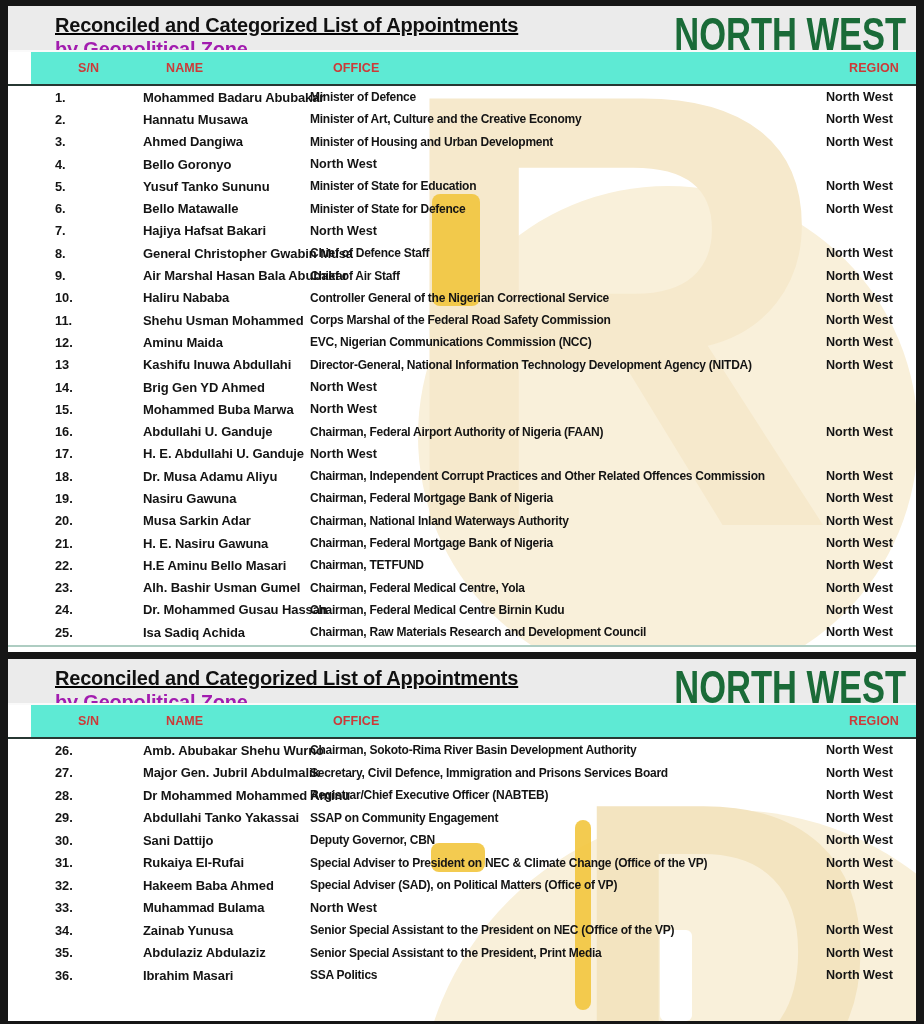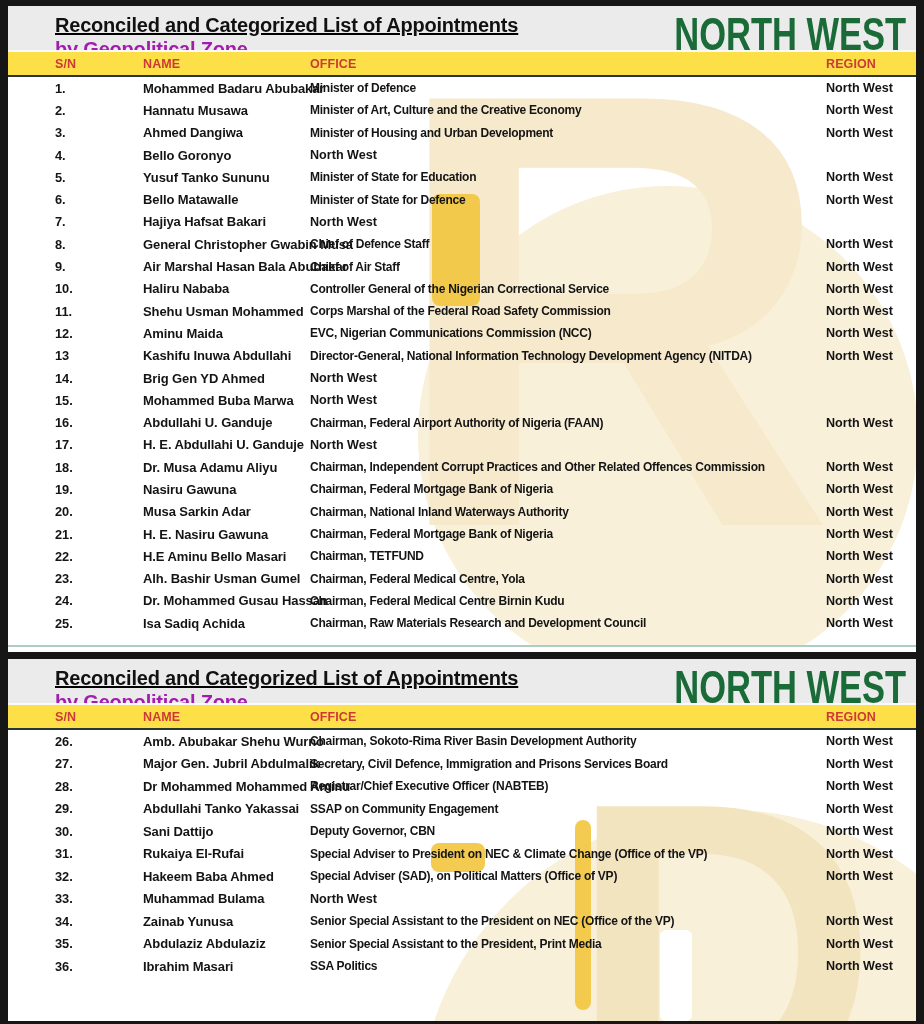--- a/index.html
+++ b/index.html
@@ -13,22 +13,22 @@
   .panel-1 { top:0; height:639px; }
   .panel-2 { top:653px; height:362px; }
 
   
   .divider-teal { position:absolute; left:0; top:639px; width:908px; height:2px; background:#aecdc2; z-index:5; }
   .divider-black { position:absolute; left:0; top:646px; width:908px; height:7px; background:#161616; z-index:5; }
 
   
   .band { position:relative; height:44px; background:#ebebeb; z-index:2;text-decoration:underline; }
   .band-sep { position:relative; height:2px; background:#fafafa; z-index:2; }
-  .cols { position:relative; height:23px; background:#fde047; z-index:2;
-          display:grid; grid-template-columns:88px 167px 516px 1fr; padding-left:47px; align-items:center; }
+  .cols { position:relative; height:32px; background:#5eead4; z-index:2;
+          display:grid; grid-template-columns:88px 167px 516px 1fr; padding-left:47px; align-items:center;margin-left:23px; }
   .cols-line { position:relative; height:2px; background:#273832; z-index:2; }
 
   .title1 { padding:7px 0 0 47px; font-size:20px; line-height:24px; font-weight:bold; color:#111111; letter-spacing:-0.2px; }
   .title2 { padding:0 0 15px 47px; font-size:20px; line-height:24px; font-weight:bold; color:#a21caf; letter-spacing:-0.2px; }
   .zone  { position:absolute; right:10px; top:6px; font-size:46px; line-height:44px; font-weight:bold;
            color:#1a6b38; transform:scaleX(0.75); transform-origin:right center; white-space:nowrap; }
 
   .hcell { font-size:12.5px; font-weight:bold; color:#cc3a38; letter-spacing:0.1px; }
 
   

